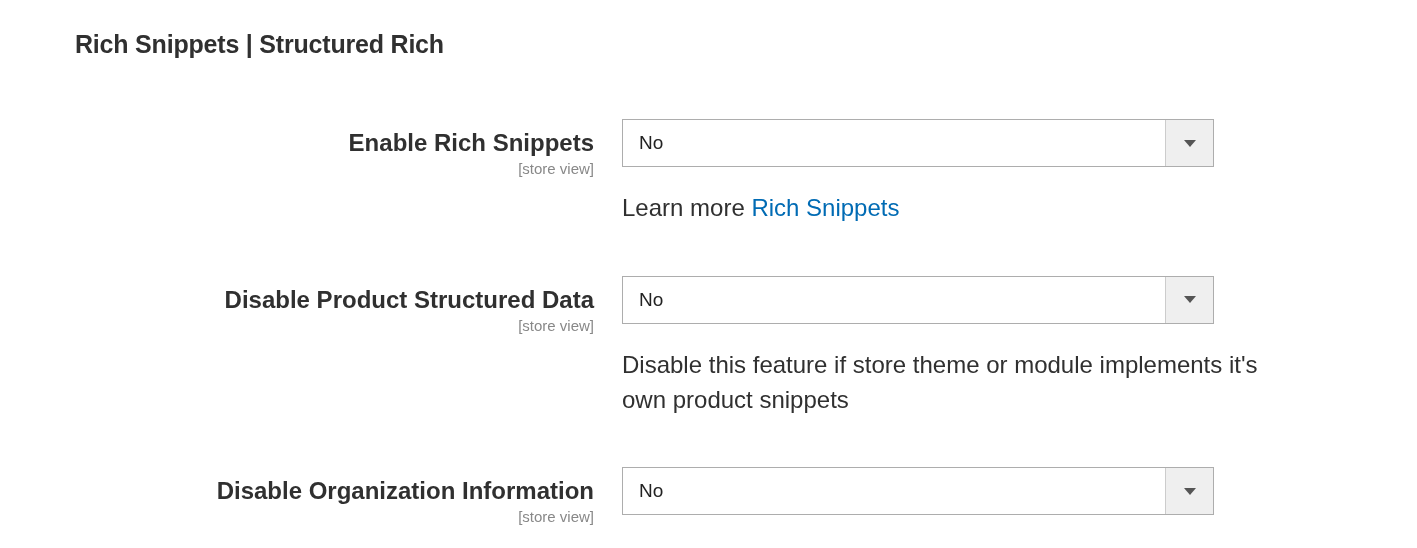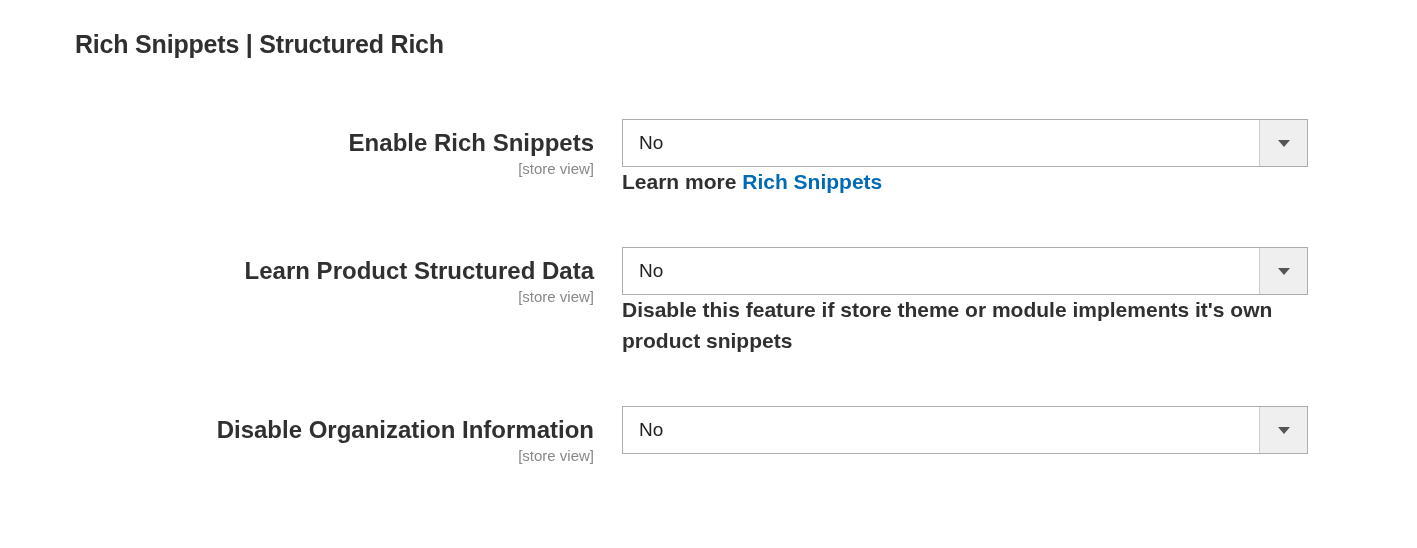--- a/index.html
+++ b/index.html
@@ -43,21 +43,21 @@
       color: #888;
       margin-top: 2px;
     }
     .control-col {
       width: 700px;
     }
     .select-wrap {
       position: relative;
       display: flex;
       border: 1px solid #adadad;
-      width: 686px;
+      width: 592px;
       height: 48px;
       background: #fff;
     }
     .select-value {
       flex: 1;
       padding: 12px 16px 0 16px;
       font-size: 19px;
       color: #222;
     }
     .select-btn {
@@ -69,26 +69,25 @@
       justify-content: center;
     }
     .chev {
       width: 0;
       height: 0;
       border-left: 6px solid transparent;
       border-right: 6px solid transparent;
       border-top: 7px solid #555;
     }
     .hint {
-      margin-top: 0;
-      font-size: 21px;
+      margin-top: 24px;
+      font-size: 24px;
       color: #303030;
       line-height: 1.45;
       max-width: 670px;
-      font-weight: bold;
     }
     .hint a {
       color: #006bb4;
       text-decoration: none;
     }
   </style>
 </head>
 <body>
 
 <h1 class="section-title">Rich Snippets | Structured Rich</h1>
@@ -108,21 +107,21 @@
         </div>
       </div>
       <div class="hint">
         <span>Learn more </span><a href="#">Rich Snippets</a>
       </div>
     </div>
   </div>
 
   <div class="form-row">
     <div class="label-col">
-      <div class="field-label">Learn Product Structured Data</div>
+      <div class="field-label">Disable Product Structured Data</div>
       <div class="scope-label">[store view]</div>
     </div>
     <div class="control-col">
       <div class="select-wrap">
         <div class="select-value">No</div>
         <div class="select-btn">
           <span class="chev"></span>
         </div>
       </div>
       <div class="hint">Disable this feature if store theme or module implements it's own product snippets</div>

